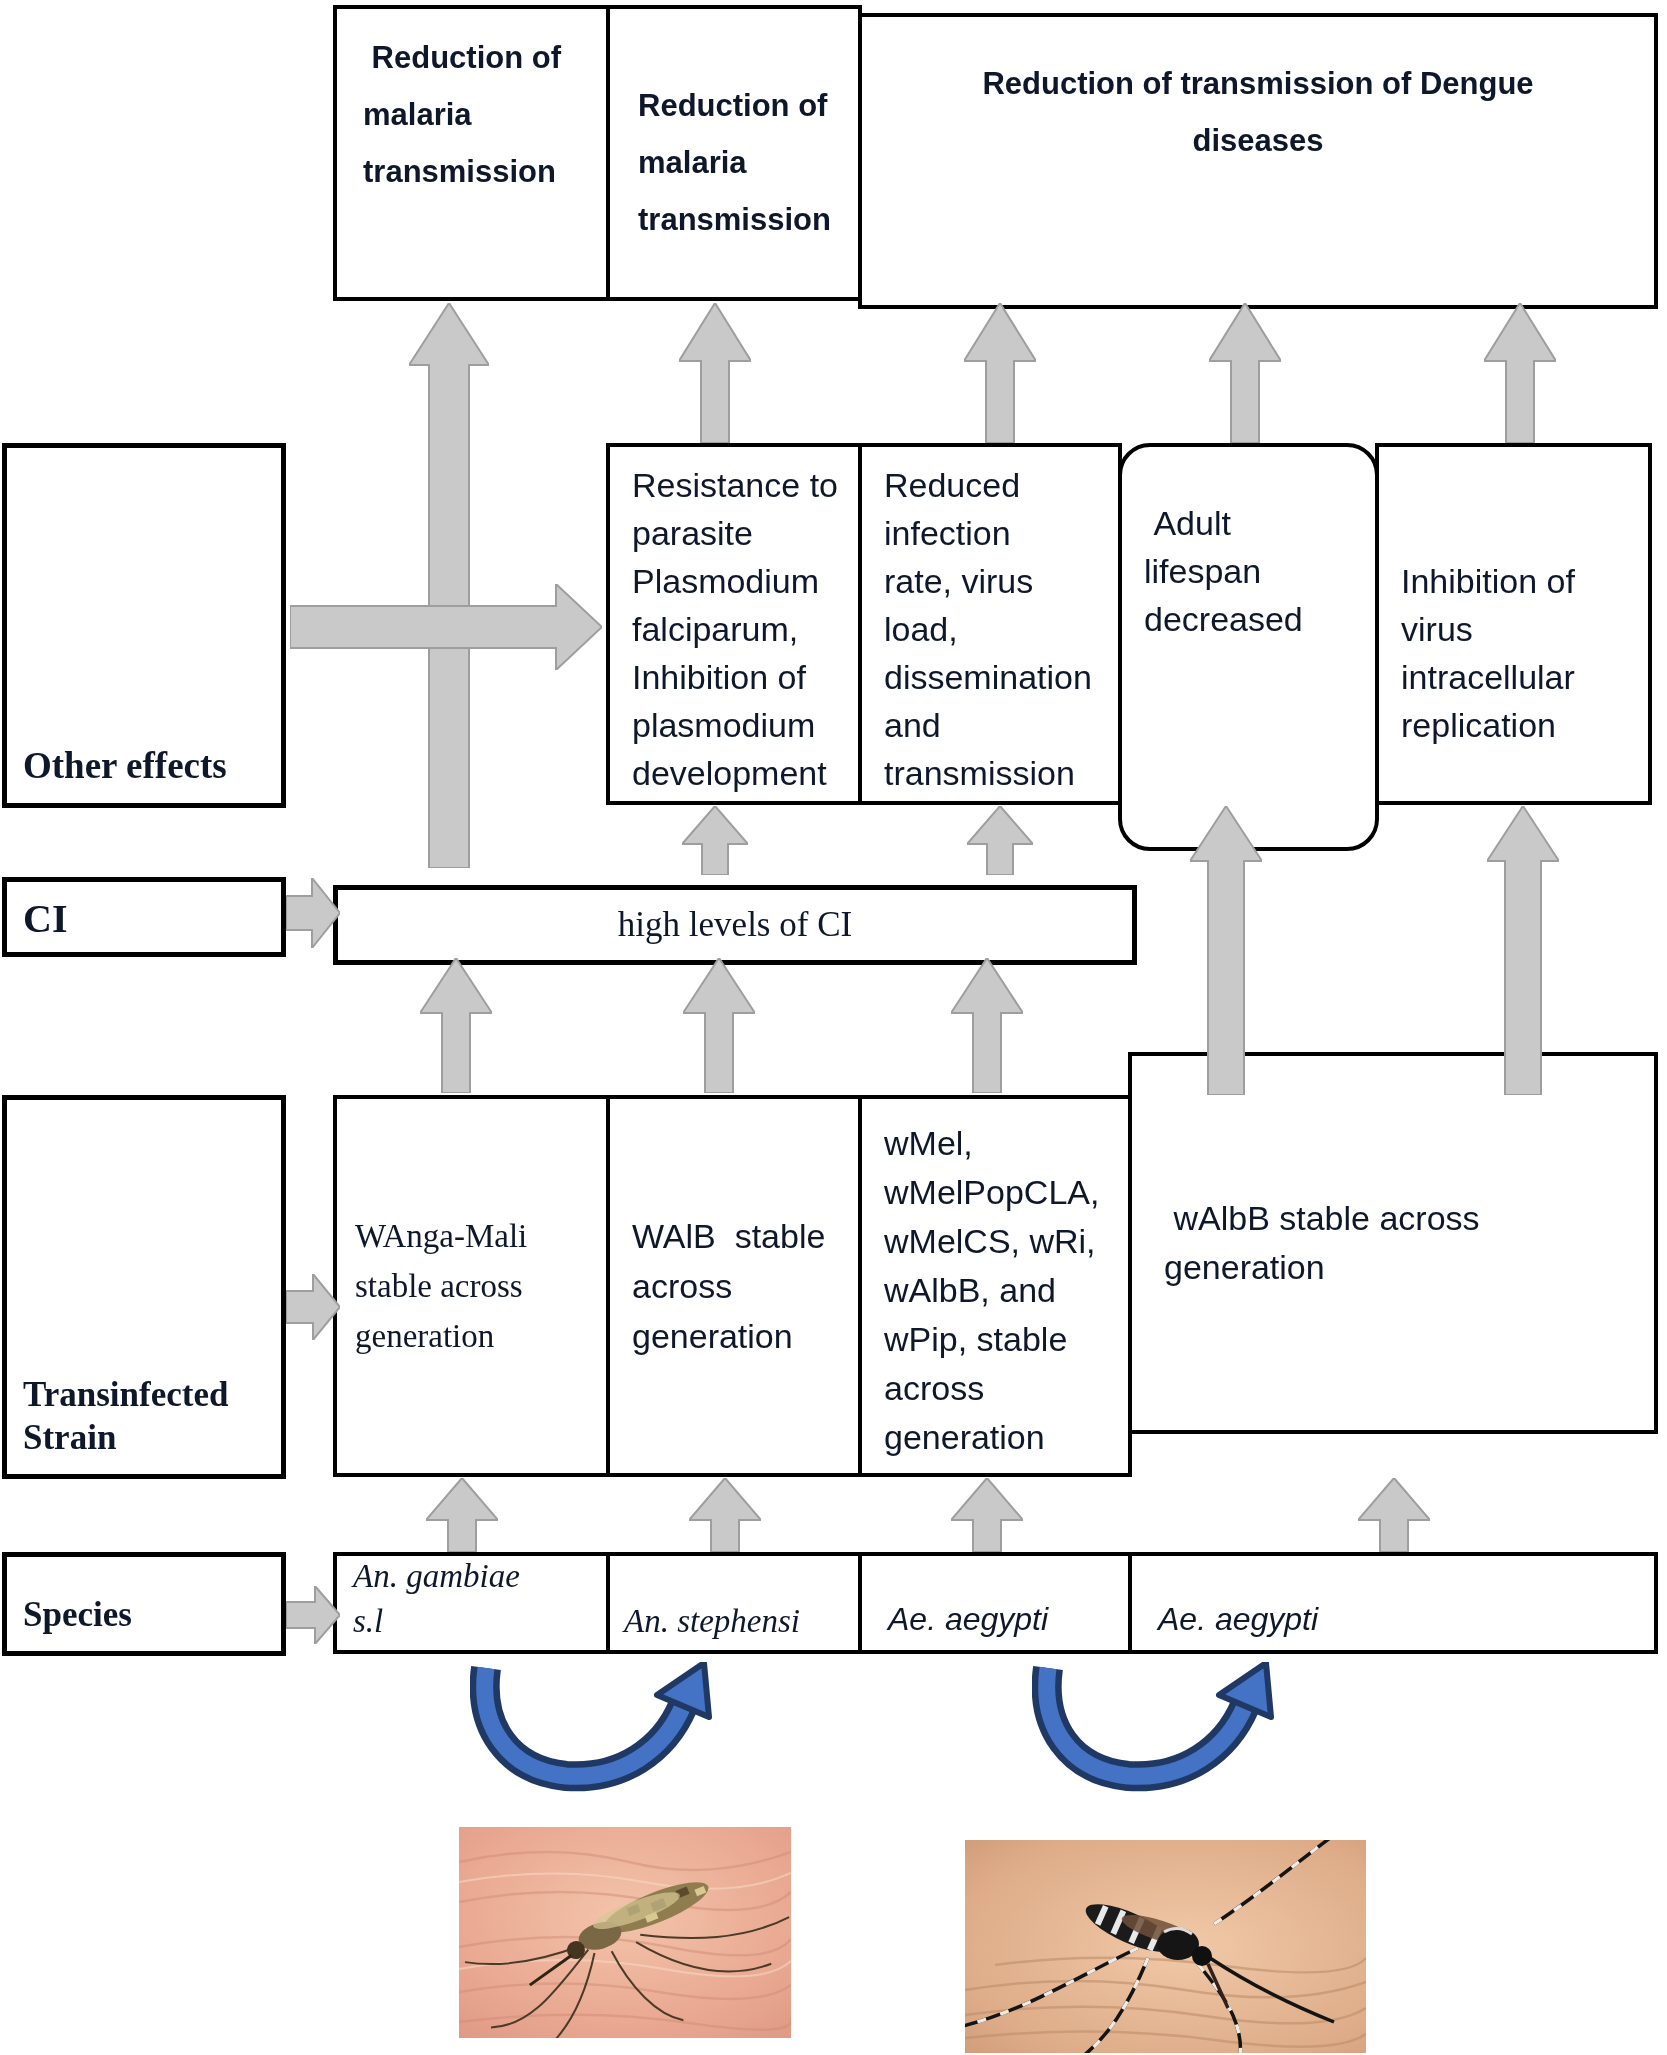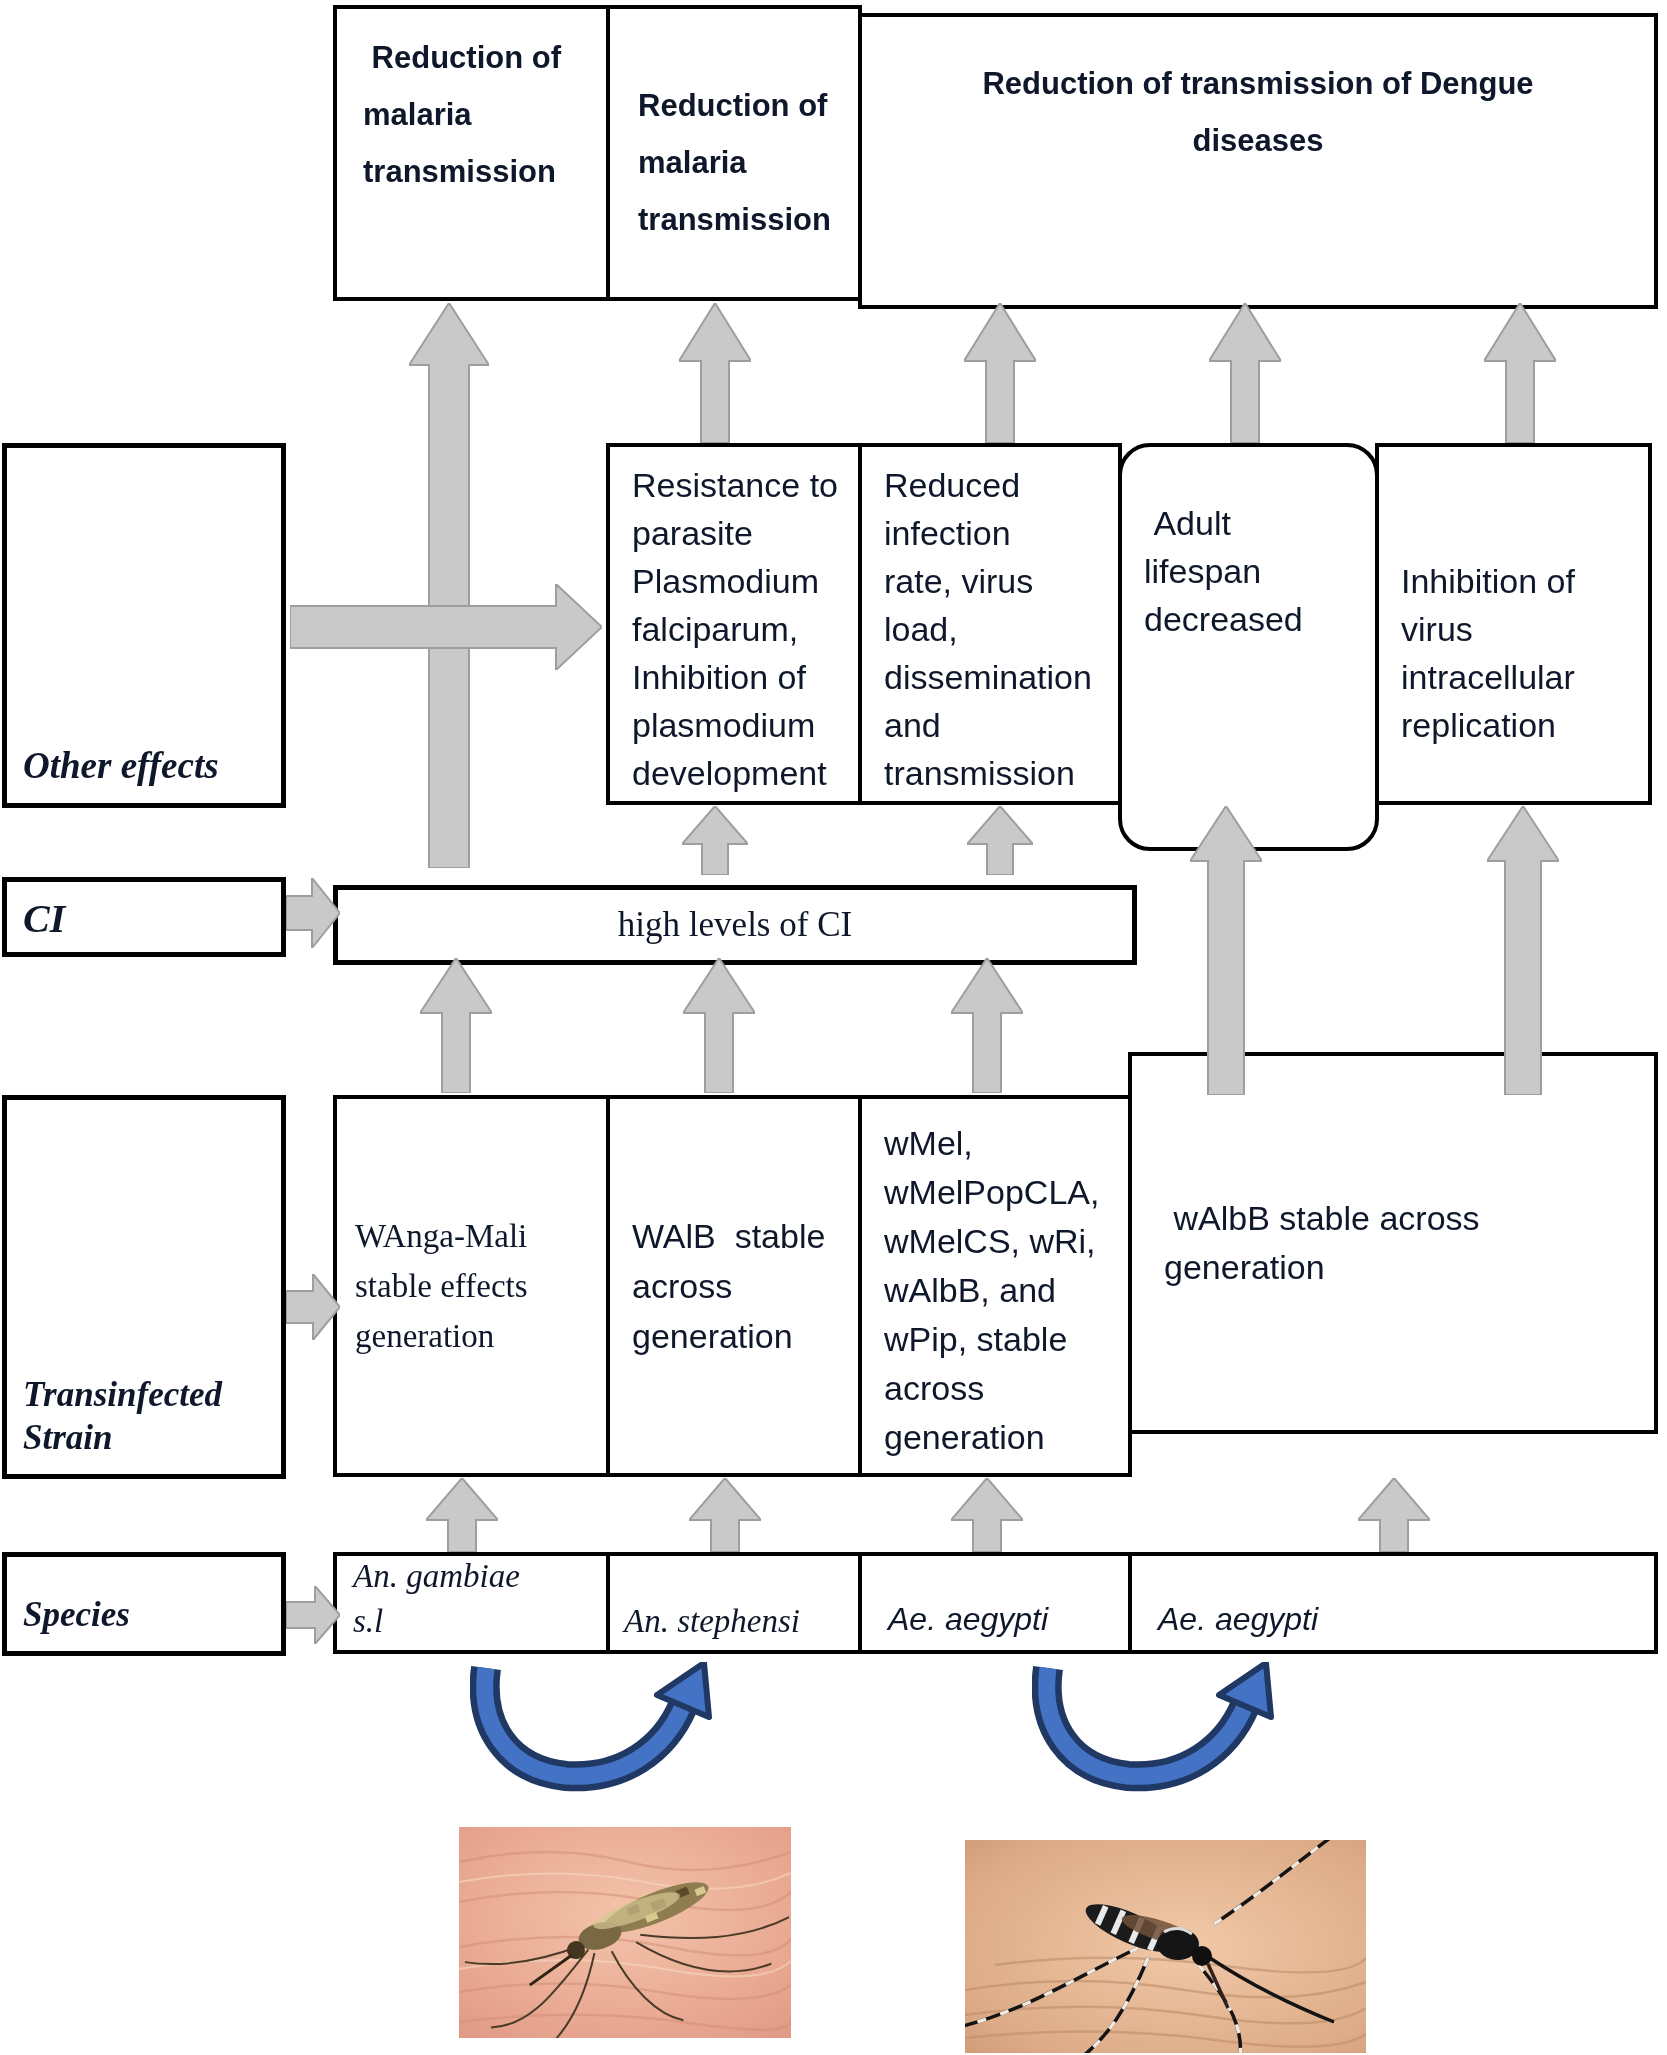--- a/index.html
+++ b/index.html
@@ -2,21 +2,21 @@
 <html><head>
 <meta charset="utf-8">
 <style>
   html,body{margin:0;padding:0;background:#ffffff;}
   .stage{position:relative;width:1667px;height:2055px;background:#ffffff;overflow:hidden;
          font-family:"Liberation Sans",sans-serif;color:#0f172a;}
   .box{position:absolute;box-sizing:border-box;border:4px solid #000;background:#fff;
        white-space:pre-line;}
   .lbl{border-width:5px;font-family:"Liberation Serif",serif;font-weight:bold;
        font-size:35px;line-height:1.25;display:flex;align-items:flex-end;
-       padding:0 10px 14px 16px;white-space:pre-line;font-style:italic;}
+       padding:0 10px 14px 16px;white-space:pre-line;}
   .boldsans{font-weight:bold;font-size:31px;line-height:57px;}
   .sans{font-size:34px;line-height:48px;}
   .serif{font-family:"Liberation Serif",serif;}
   .ital{font-style:italic;}
   .vcenter{display:flex;align-items:center;}
   .bottom{display:flex;align-items:flex-end;}
   .hcenter{text-align:center;justify-content:center;margin-top:8px;}
   svg.shape{position:absolute;}
   .garrow{fill:#c9c9c9;stroke:#9e9e9e;stroke-width:2;}
 </style>
@@ -58,21 +58,21 @@
 lifespan
 decreased</div>
   <div class="box sans" style="left:1375px;top:443px;width:277px;height:362px;padding:110px 6px 0 22px;">Inhibition of
 virus
 intracellular
 replication</div>
 
   <div class="box serif vcenter hcenter" style="left:333px;top:877px;width:804px;height:80px;border-width:5px;font-size:35px;">high levels of CI</div>
 
   <div class="box serif vcenter" style="left:333px;top:1095px;width:277px;height:382px;font-size:33px;line-height:50px;padding:0 4px 0 18px;white-space:pre-line;">WAnga-Mali
-stable effects
+stable across
 generation</div>
   <div class="box sans vcenter" style="left:606px;top:1095px;width:256px;height:382px;line-height:50px;padding:0 20px 0 22px;">WAlB&nbsp; stable
 across
 generation</div>
   <div class="box sans" style="left:858px;top:1095px;width:274px;height:382px;line-height:49px;padding:20px 2px 0 22px;">wMel,
 wMelPopCLA,
 wMelCS, wRi,
 wAlbB, and
 wPip, stable
 across

